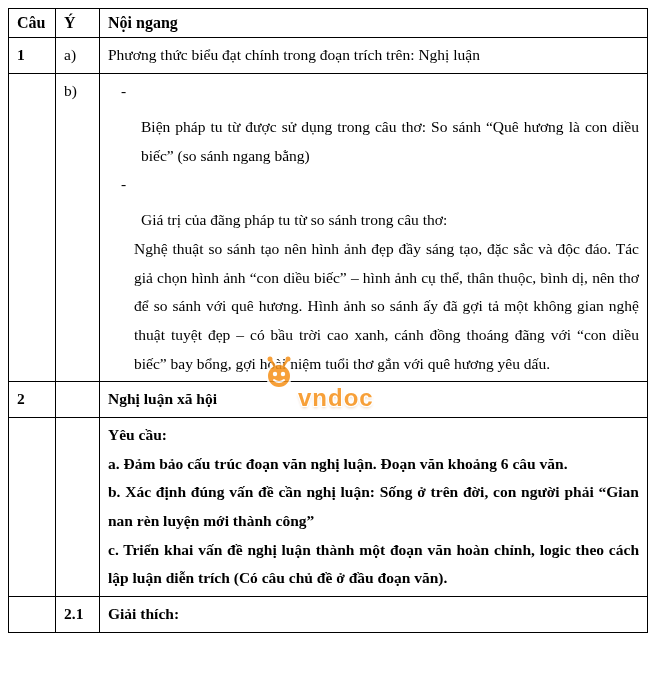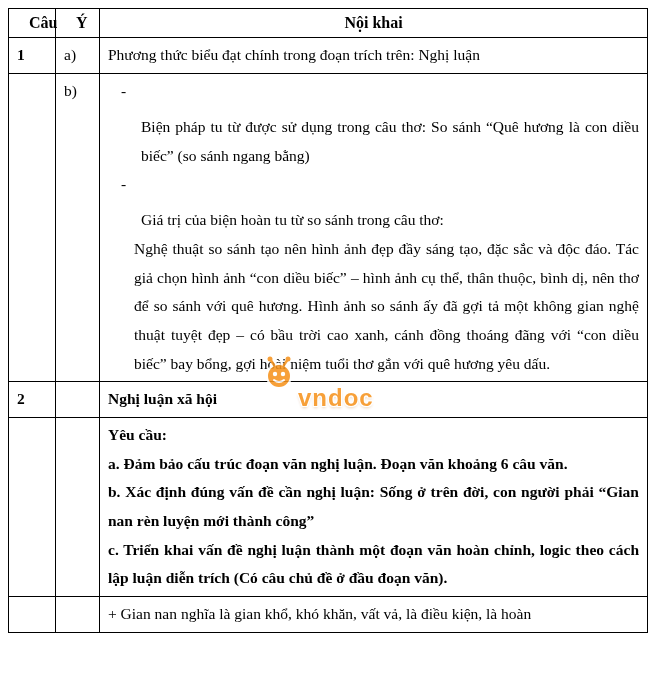--- a/index.html
+++ b/index.html
@@ -30,22 +30,22 @@
   table.answer-table col.c-cau { width: 47px; }
   table.answer-table col.c-y   { width: 44px; }
   table.answer-table td, table.answer-table th {
     border: 1.6px solid #000;
     vertical-align: top;
     padding: 3px 8px;
     line-height: 1.85;
   }
   table.answer-table th {
     font-weight: bold;
-    text-align: center;
-    padding: 3px 20px;
+    text-align: left;
+    padding: 3px 8px;
     font-size: 16px;
     line-height: 1.4;
   }
   .num-cell { font-weight: bold; }
   .content-cell { text-align: justify; }
   .bold { font-weight: bold; font-family: Liberation Serif, serif; }
   .bullet {
     display: flex;
     padding-left: 13px;
     text-align: justify;
@@ -97,40 +97,40 @@
   <table class="answer-table">
     <colgroup>
       <col class="c-cau">
       <col class="c-y">
       <col class="c-noidung">
     </colgroup>
     <tbody>
         <tr>
       <th>Câu</th>
       <th>Ý</th>
-      <th>Nội khai</th>
+      <th>Nội ngang</th>
     </tr>
 
     <tr>
       <td class="num-cell">1</td>
       <td>a)</td>
       <td class="content-cell">Phương thức biểu đạt chính trong đoạn trích trên: Nghị luận</td>
     </tr>
 
     <tr>
       <td></td>
       <td>b)</td>
       <td class="content-cell">
         <div class="bullet">
           <span class="dash">-</span>
           <span class="b-text">Biện pháp tu từ được sử dụng trong câu thơ: So sánh “Quê hương là con diều biếc” (so sánh ngang bằng)</span>
         </div>
         <div class="bullet">
           <span class="dash">-</span>
-          <span class="b-text">Giá trị của biện hoàn tu từ so sánh trong câu thơ:</span>
+          <span class="b-text">Giá trị của đãng pháp tu từ so sánh trong câu thơ:</span>
         </div>
         <div class="body-par">Nghệ thuật so sánh tạo nên hình ảnh đẹp đầy sáng tạo, đặc sắc và  độc đáo. Tác giả chọn hình ảnh “con diều biếc” – hình ảnh cụ thể, thân thuộc, bình dị, nên thơ để so sánh với quê hương. Hình ảnh so sánh ấy đã gợi tả một không gian nghệ thuật tuyệt đẹp – có bầu trời cao xanh, cánh đồng thoáng đãng với “con diều biếc” bay bổng, gợi hoài niệm tuổi thơ gắn với quê hương yêu dấu.</div>
       </td>
     </tr>
 
     <tr>
       <td class="num-cell">2</td>
       <td></td>
       <td class="content-cell bold">Nghị luận xã hội</td>
     </tr>
@@ -139,26 +139,26 @@
       <td></td>
       <td></td>
       <td class="content-cell">
         <div class="plain-par">Yêu cầu:</div>
         <div class="plain-par">a. Đảm bảo cấu trúc đoạn văn nghị luận. Đoạn văn khoảng 6 câu văn.</div>
         <div class="plain-par">b. Xác định đúng vấn đề cần nghị luận: Sống ở trên đời, con người phải “Gian nan rèn luyện mới thành công”</div>
         <div class="plain-par">c. Triển khai vấn đề nghị luận thành một đoạn văn hoàn chỉnh, logic theo cách lập luận diễn trích (Có câu chủ đề ở đầu đoạn văn).</div>
       </td>
     </tr>
 
-
     <tr>
       <td></td>
-      <td></td>
-      <td class="content-cell">+ Gian nan nghĩa là gian khổ, khó khăn, vất vả, là điều kiện, là hoàn</td>
+      <td class="num-cell">2.1</td>
+      <td class="content-cell bold">Giải thích:</td>
     </tr>
+
   </tbody>
     </table>
 </div>
 
 <div class="watermark">
   <svg class="wm-mascot" viewBox="0 0 34 36">
     <circle cx="17" cy="20" r="12" fill="#f7941e" stroke="#fff" stroke-width="2"></circle>
     <circle cx="13" cy="18" r="2.2" fill="#fff"></circle>
     <circle cx="21" cy="18" r="2.2" fill="#fff"></circle>
     <path d="M12 24 q5 4 10 0" stroke="#fff" stroke-width="2" fill="none" stroke-linecap="round"></path>

